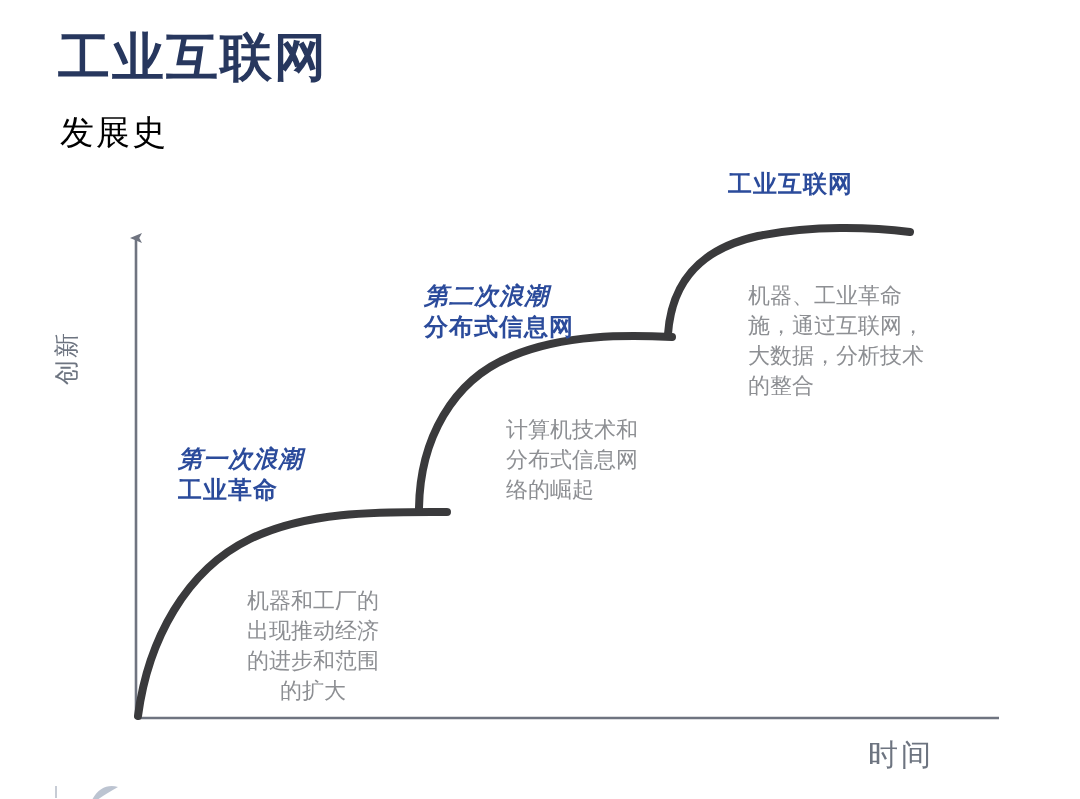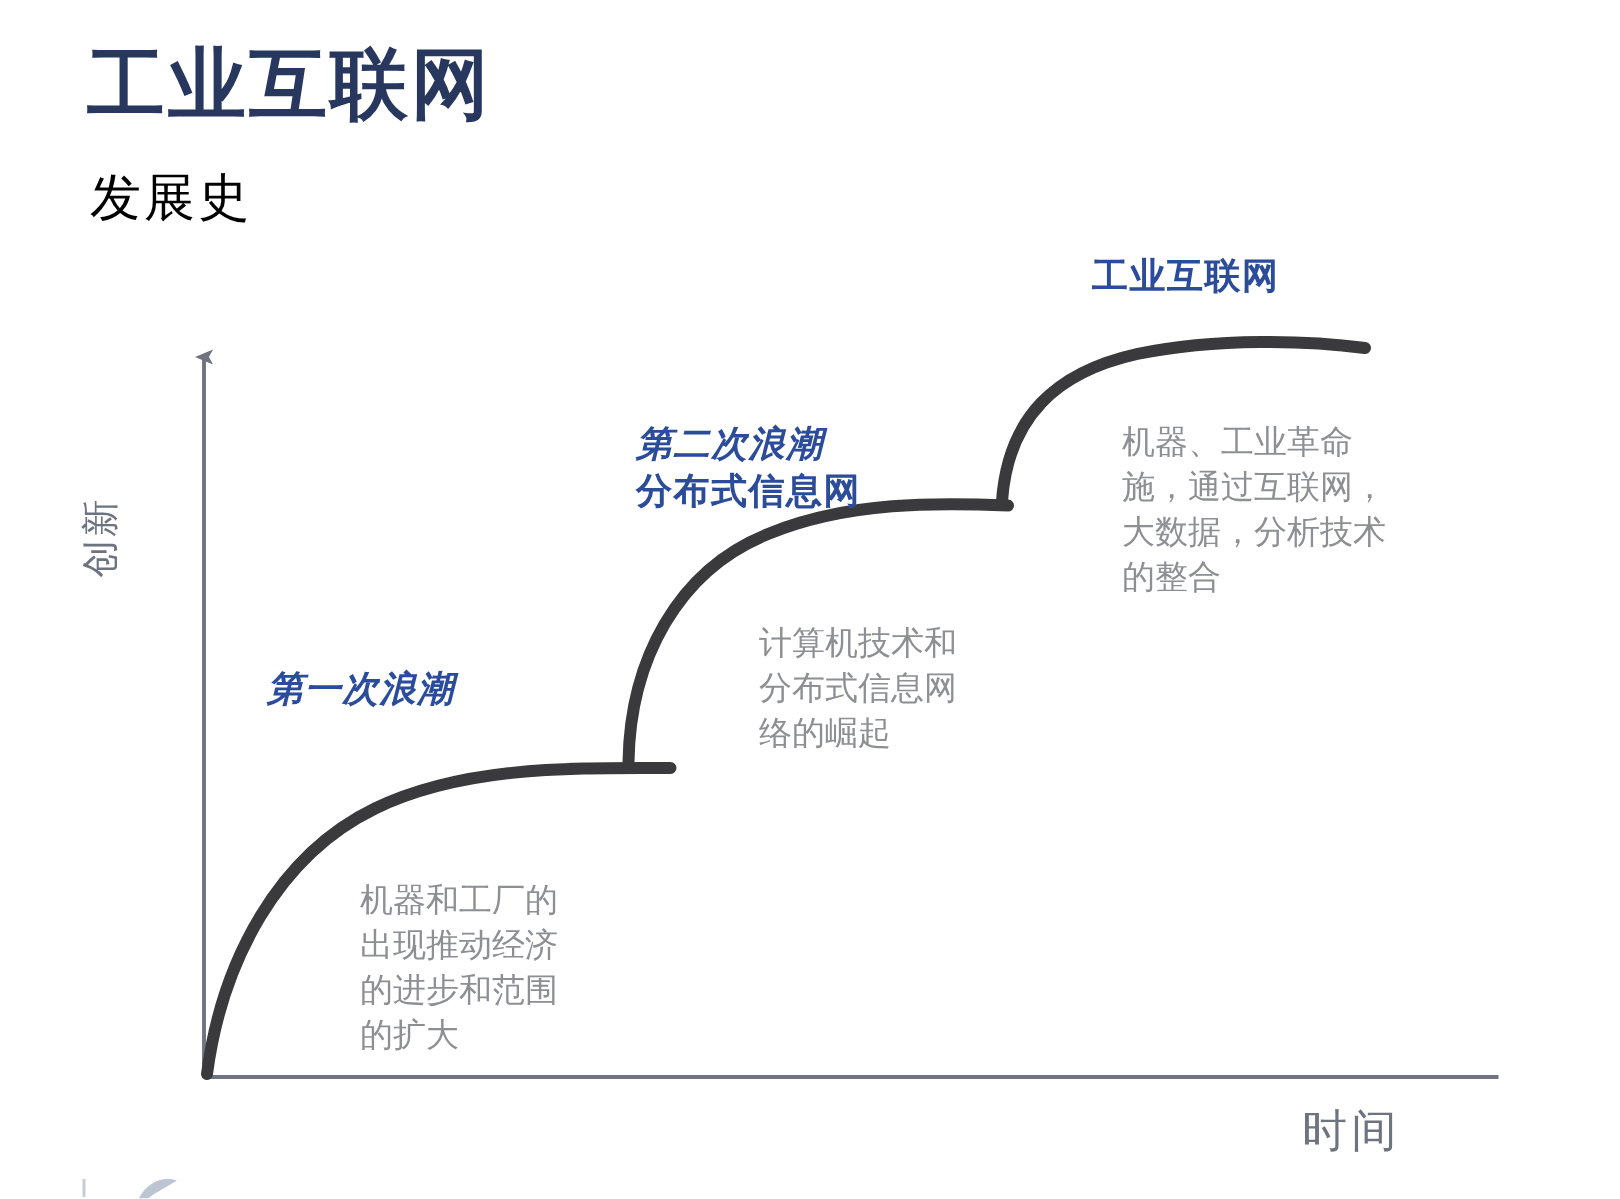--- a/index.html
+++ b/index.html
@@ -116,21 +116,21 @@
   
   .wave-desc {
     position: absolute;
     font-family: "DejaVu Serif", "Liberation Serif", serif;
     font-size: 22px;
     line-height: 30px;
     color: #8d8f93;
     letter-spacing: 0px;
     white-space: pre-line;
   }
-  .wave-desc.d1 { left: 240px; top: 586px; width: 190px; }
+  .wave-desc.d1 { left: 218px; top: 586px; width: 190px; text-align: center; }
   .wave-desc.d2 { left: 506px; top: 415px; width: 180px; }
   .wave-desc.d3 { left: 748px; top: 281px; width: 220px; }
 
   
   .corner-mark {
     position: absolute;
     left: 52px;
     top: 778px;
     width: 88px;
     height: 26px;
@@ -166,20 +166,21 @@
 
       <path d="M668,334 C672,278 704,248 758,236 C812,225 872,227 910,232" fill="none" stroke="#3a3a3c" stroke-width="8" stroke-linecap="round" stroke-linejoin="round"></path>
     </svg>
   </div>
 
   <div class="axis-label-y">创新</div>
   <div class="axis-label-x">时间</div>
 
   <div class="wave-head w1">
     <span class="wave-ordinal">第一次浪潮</span>
+    <span class="wave-name">工业革命</span>
   </div>
   <div class="wave-desc d1">机器和工厂的
 出现推动经济
 的进步和范围
 的扩大</div>
 
   <div class="wave-head w2">
     <span class="wave-ordinal">第二次浪潮</span>
     <span class="wave-name">分布式信息网</span>
   </div>

